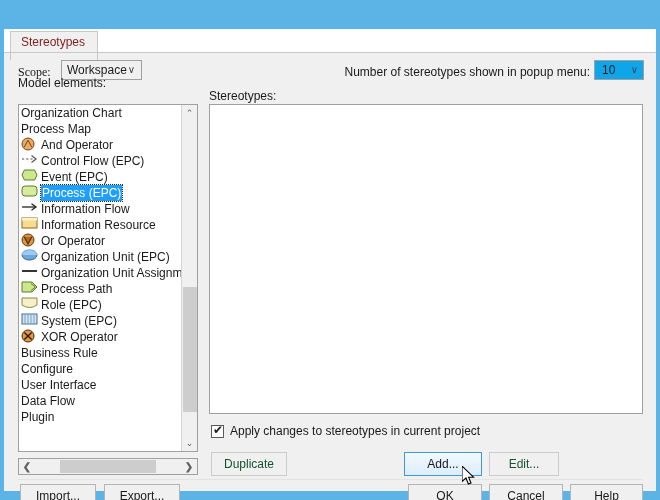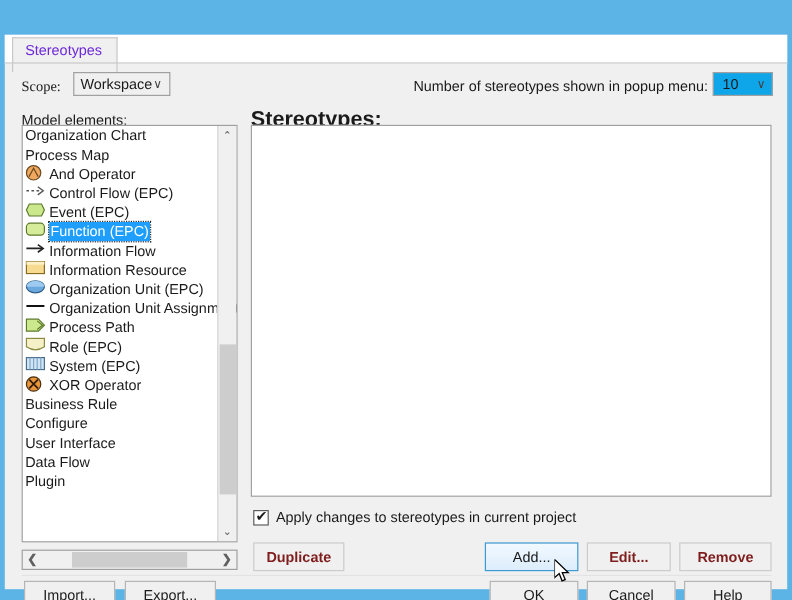--- a/index.html
+++ b/index.html
@@ -78,21 +78,21 @@
   #tab-stereotypes {
     position: absolute;
     left: 6px; top: 2px;
     height: 29px;
     padding: 3px 12px 0 10px;
     box-sizing: border-box;
     background: #f0f0f0;
     border: 1px solid #c8c8c8;
     border-bottom: none;
     font-size: 12px;
-    color: #6d28d9;
+    color: #7f1d1d;
   }
   #tab-underline {
     position: absolute;
     left: 0; top: 23px;
     width: 652px;
     height: 1px;
     background: #c8c8c8;
   }
 
   
@@ -144,21 +144,21 @@
   #popup-count-caret {
     position: absolute;
     right: 5px; top: 3px;
     color: #444;
     font-size: 10px;
   }
 
   
   #model-elements-label {
     position: absolute;
-    left: 14px; top: 64px;
+    left: 14px; top: 47px;
     font-size: 12px;
   }
   #model-list-box {
     position: absolute;
     left: 14px; top: 75px;
     width: 180px; height: 348px;
     background: #ffffff;
     border: 1px solid #a0a0a0;
     box-sizing: border-box;
     overflow: hidden;
@@ -240,22 +240,21 @@
     text-align: center;
     color: #606060;
     font-size: 10px;
     font-weight: bold;
   }
 
   
   #stereotypes-label {
     position: absolute;
     left: 205px; top: 60px;
-    font-size: 18px;
-    font-weight: bold;
+    font-size: 12px;
   }
   #stereotypes-listbox {
     position: absolute;
     left: 205px; top: 75px;
     width: 434px; height: 310px;
     background: #ffffff;
     border: 1px solid #a0a0a0;
     box-sizing: border-box;
   }
 
@@ -291,21 +290,21 @@
     height: 24px;
     background: #f0f0f0;
     border: 1px solid #b4b4b4;
     box-sizing: border-box;
     font-size: 12px;
     line-height: 22px;
     text-align: center;
     color: #1a1a1a;
     cursor: default;
   }
-  .btn.disabled { color: #7f1d1d; border-color: #cbcbcb; font-weight: bold; }
+  .btn.disabled { color: #14532d; border-color: #cbcbcb; }
   .btn.hover {
     background: linear-gradient(#f2f9ff, #dcedfb);
     border: 1px solid #3c99d4;
   }
 
   #btn-duplicate { left: 207px; top: 423px; width: 76px; }
   #btn-add       { left: 400px; top: 423px; width: 78px; }
   #btn-edit      { left: 485px; top: 423px; width: 70px; }
   #btn-remove    { left: 562px; top: 423px; width: 77px; }
 
@@ -368,29 +367,34 @@
               </svg></span><span class="mlabel">And Operator</span></div>
           <div class="mrow"><span class="micon"><svg width="18" height="12" viewBox="0 0 18 12">
                 <path d="M1 6 H12" stroke="#555" stroke-width="1.2" stroke-dasharray="2.2,2"></path>
                 <path d="M10.5 2.6 L15 6 L10.5 9.4" fill="none" stroke="#555" stroke-width="1.2"></path>
               </svg></span><span class="mlabel">Control Flow (EPC)</span></div>
           <div class="mrow"><span class="micon"><svg width="17" height="12" viewBox="0 0 17 12">
                 <polygon points="3.4,1 13.6,1 16,6 13.6,11 3.4,11 1,6" fill="#cbe88c" stroke="#5d7a2c"></polygon>
               </svg></span><span class="mlabel">Event (EPC)</span></div>
           <div class="mrow sel"><span class="micon"><svg width="17" height="12" viewBox="0 0 17 12">
                 <rect x="1" y="1" width="15" height="10" rx="3.2" fill="#d6ec9a" stroke="#5d7a2c"></rect>
-              </svg></span><span class="mlabel">Function (EPC)</span></div>
+              </svg></span><span class="mlabel">Process (EPC)</span></div>
           <div class="mrow"><span class="micon"><svg width="18" height="12" viewBox="0 0 18 12">
                 <path d="M1 6 H14" stroke="#222" stroke-width="1.3"></path>
                 <path d="M10.5 2.8 L15 6 L10.5 9.2" fill="none" stroke="#222" stroke-width="1.3"></path>
               </svg></span><span class="mlabel">Information Flow</span></div>
           <div class="mrow"><span class="micon"><svg width="17" height="12" viewBox="0 0 17 12">
                 <rect x="1" y="1" width="15" height="10" fill="#f6db90" stroke="#8a6a22"></rect>
                 <rect x="1" y="1" width="15" height="2.6" fill="#fdf0c4"></rect>
               </svg></span><span class="mlabel">Information Resource</span></div>
+          <div class="mrow"><span class="micon"><svg width="14" height="14" viewBox="0 0 14 14">
+                <circle cx="7" cy="7" r="6" fill="#e8963c" stroke="#5a3a14"></circle>
+                <path d="M3.2 3.8 L7 10.8 L10.8 3.8" fill="none" stroke="#4a2e10" stroke-width="1.3"></path>
+                <path d="M3.2 3.8 L7 10.8 L10.8 3.8 Z" fill="#7a4a18" opacity=".55"></path>
+              </svg></span><span class="mlabel">Or Operator</span></div>
           <div class="mrow"><span class="micon"><svg width="17" height="12" viewBox="0 0 17 12">
                 <ellipse cx="8.5" cy="6" rx="7.5" ry="5" fill="#6aa8dd" stroke="#2e5c87"></ellipse>
                 <path d="M1 6 A7.5 5 0 0 1 16 6 Z" fill="#9ccaf0"></path>
               </svg></span><span class="mlabel">Organization Unit (EPC)</span></div>
           <div class="mrow"><span class="micon"><svg width="18" height="12" viewBox="0 0 18 12">
                 <path d="M1 6 H16" stroke="#111" stroke-width="1.7"></path>
               </svg></span><span class="mlabel">Organization Unit Assignment</span></div>
           <div class="mrow"><span class="micon"><svg width="17" height="12" viewBox="0 0 17 12">
                 <path d="M1 1 H11 L16 6 L11 11 H1 Z" fill="#cbe88c" stroke="#5d7a2c"></path>
                 <path d="M10 2.4 L14.4 6 L10 9.6" fill="none" stroke="#5d7a2c"></path>
@@ -432,21 +436,20 @@
     <div id="apply-row">
       <div id="apply-checkbox">
         <span id="apply-check-glyph">✔</span>
       </div>
       <div id="apply-label">Apply changes to stereotypes in current project</div>
     </div>
 
     <div class="btn disabled" id="btn-duplicate">Duplicate</div>
     <div class="btn hover" id="btn-add">Add...</div>
     <div class="btn disabled" id="btn-edit">Edit...</div>
-    <div class="btn disabled" id="btn-remove">Remove</div>
 
     <div id="bottom-sep"></div>
 
     <div class="btn" id="btn-import">Import...</div>
     <div class="btn" id="btn-export">Export...</div>
     <div class="btn" id="btn-ok">OK</div>
     <div class="btn" id="btn-cancel">Cancel</div>
     <div class="btn" id="btn-help">Help</div>
 
     <div id="cursor">

